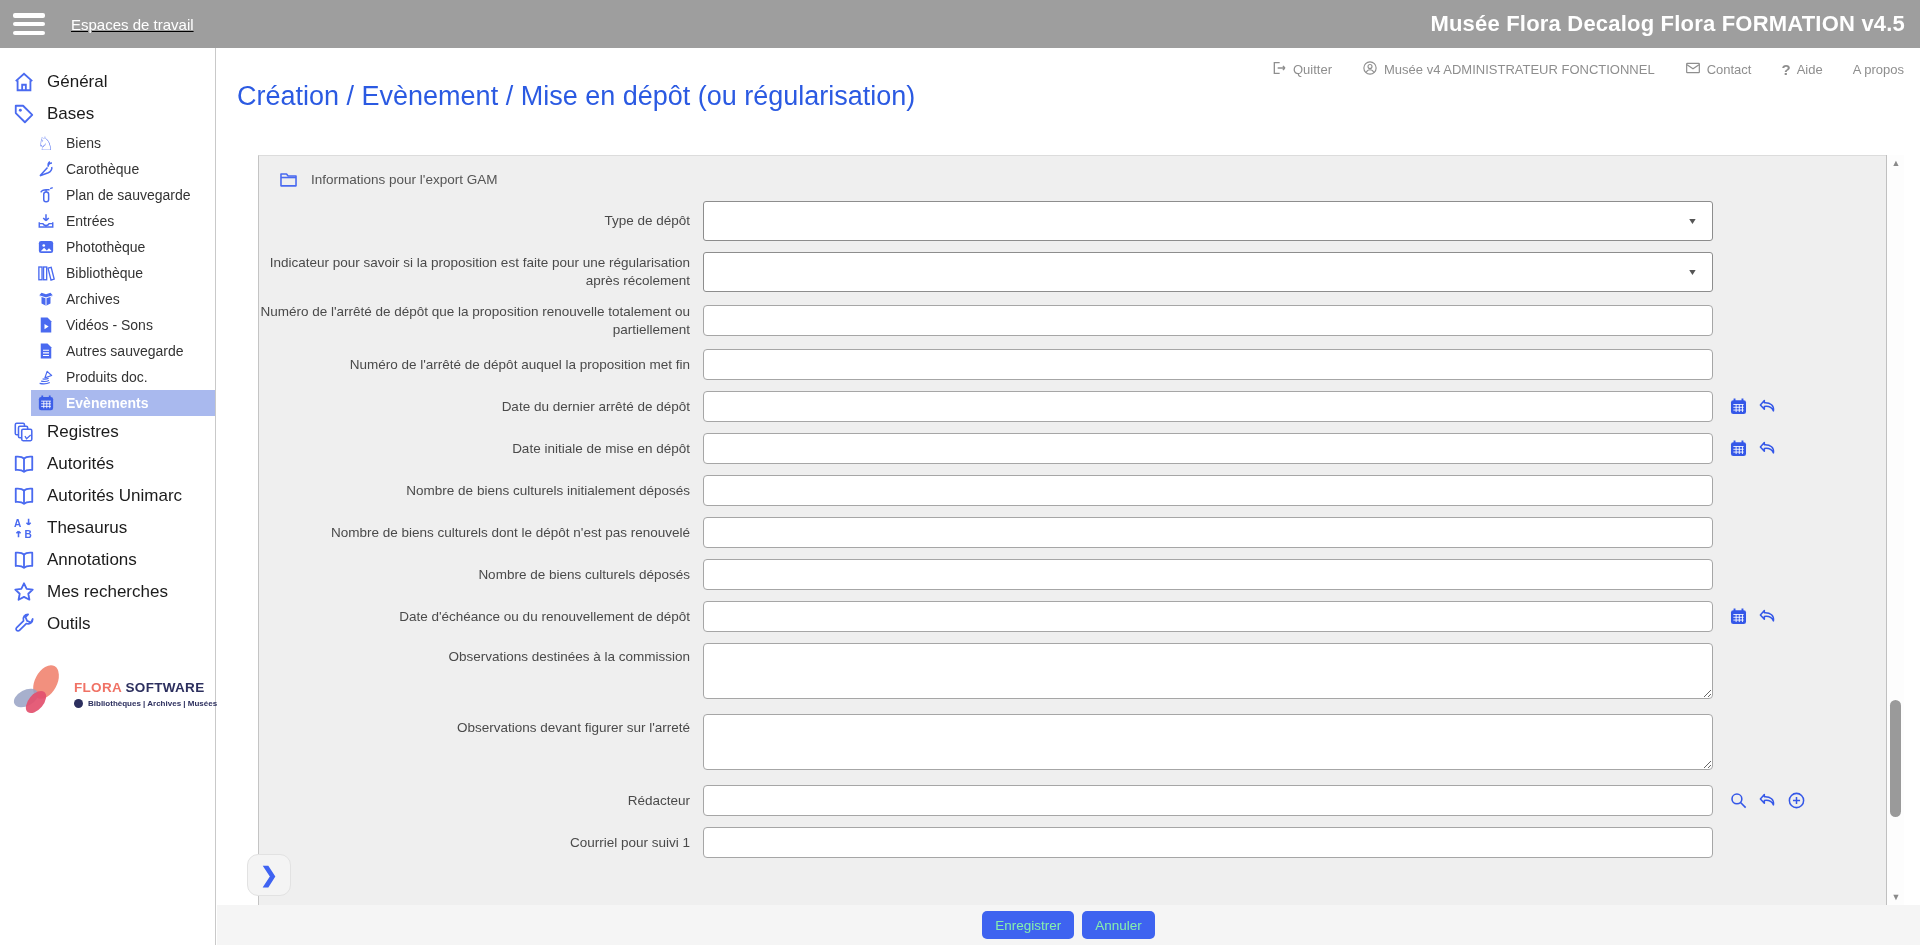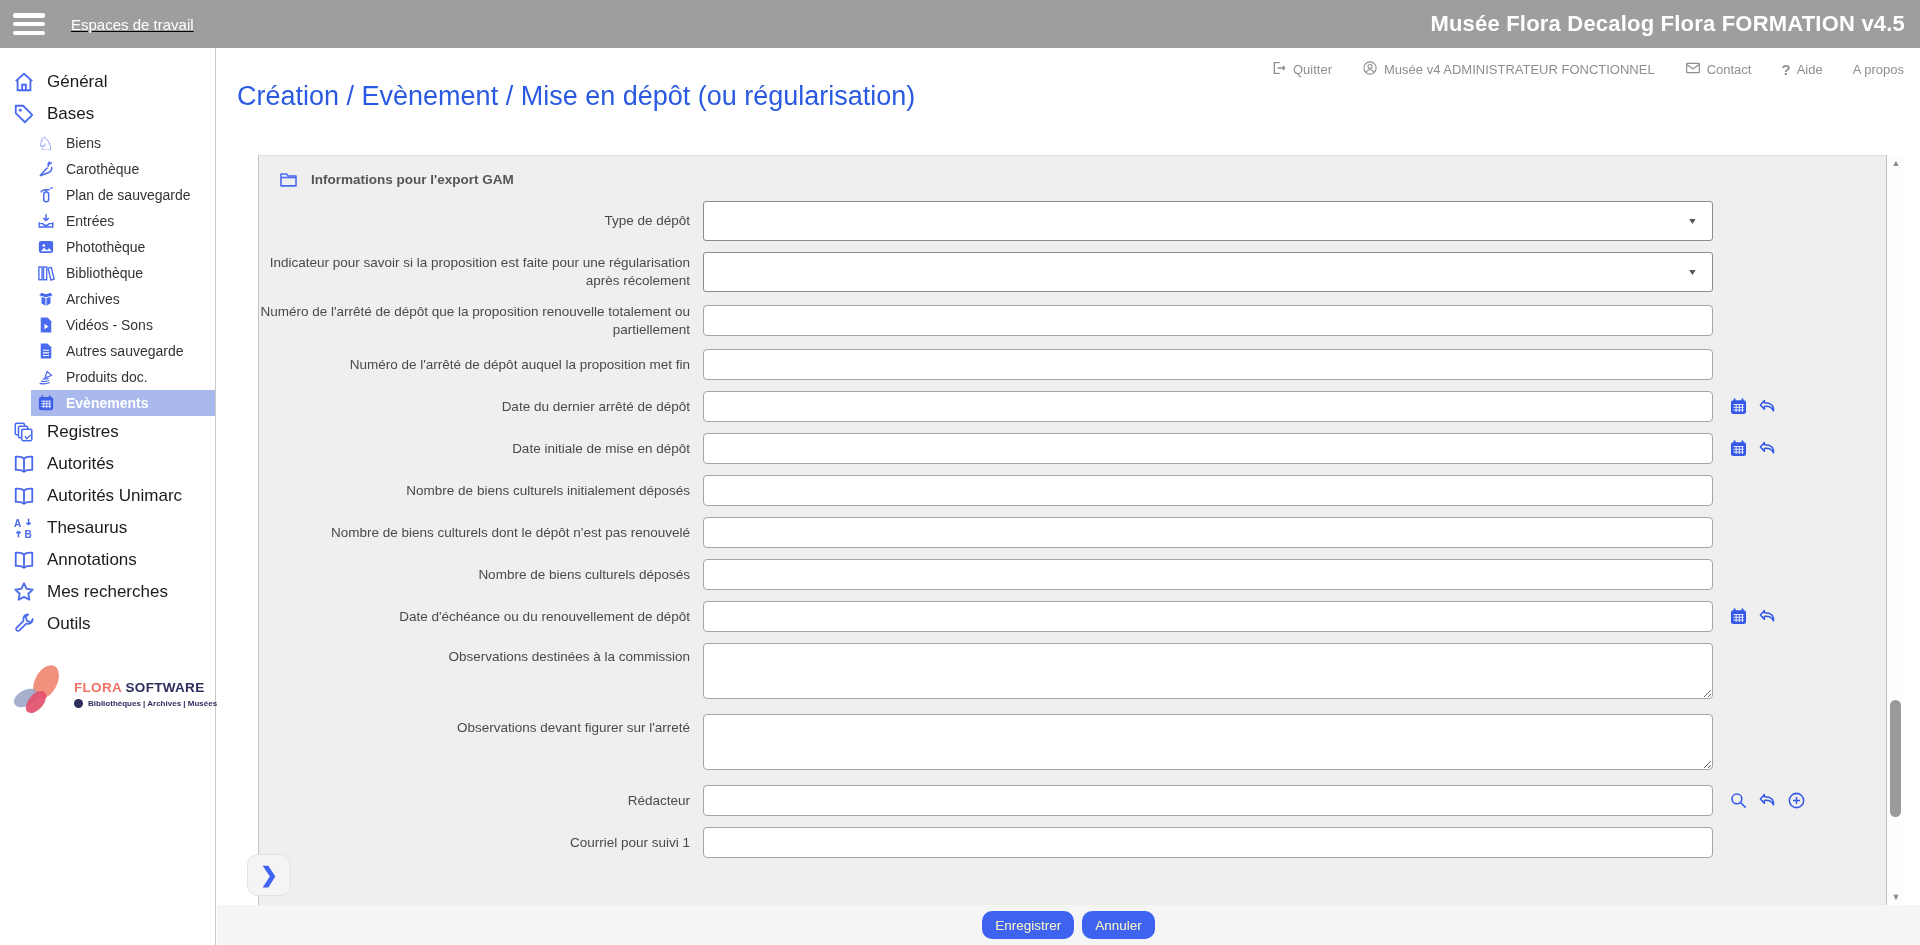--- a/index.html
+++ b/index.html
@@ -50,21 +50,21 @@
   .qmark { font-size:15px; font-weight:bold; color:#8e8e8e; }
   .page-title { position:absolute; left:20px; top:33px; font-size:27px; color:#2b5ae2; }
 
   
   .panel { position:absolute; left:41px; top:107px; width:1628px; height:750px;
     background:#efefef; border-left:1px solid #c4c4c4; border-top:1px solid #dcdcdc;
     overflow:hidden; }
   .section-head { display:flex; align-items:center; gap:13px; padding:14px 0 12px 20px; }
   .section-head .ficon { color:#4a6af0; }
   .section-head svg { width:19px; height:19px; }
-  .section-title { font-size:13.5px; font-weight:bold; color:#555; }
+  .section-title { font-size:13.5px; font-weight:normal; color:#555; }
 
   .frow { display:flex; align-items:center; margin-bottom:11px; }
   .frow.textarea { align-items:flex-start; }
   .flabel { width:444px; padding-right:13px; text-align:right; font-size:13.5px; color:#4a4a4a;
     line-height:1.3; flex:0 0 auto; }
   .frow.textarea .flabel { padding-top:5px; }
   .fctrl { width:1010px; flex:0 0 auto; }
   .inp { width:100%; height:31px; background:#fff; border:1px solid #a6a6a6; border-radius:4px;
     font-size:14px; padding:0 8px; outline:none; font-family:"Liberation Sans",sans-serif; }
   .sel { position:relative; width:100%; height:40px; background:#fff; border:1px solid #8d8d8d;
@@ -84,21 +84,21 @@
   .scroll-arrow { position:absolute; left:0; width:18px; text-align:center; color:#8a8a8a;
     font-size:9px; cursor:pointer; }
   .scroll-arrow.up { top:3px; }
   .scroll-arrow.down { bottom:3px; }
   .vthumb { position:absolute; left:3px; top:545px; width:11px; height:117px; background:#9a9a9a;
     border-radius:6px; cursor:grab; }
 
   
   .bottombar { position:absolute; left:0; right:0; bottom:0; height:40px; background:#f5f5f5;
     display:flex; align-items:center; justify-content:center; gap:8px; }
-  .btn { background:#3e63f0; color:#fef9c3; border:none; border-radius:10px; height:28px;
+  .btn { background:#3e63f0; color:#86efac; border:none; border-radius:5px; height:28px;
     padding:0 13px; font-size:13.5px; cursor:pointer; font-family:"Liberation Sans",sans-serif; }
 
   
   .collapse-btn { position:absolute; left:30px; top:806px; width:44px; height:42px;
     background:#f4f4f4; border:1px solid #e2e2e2; border-radius:11px; display:flex;
     align-items:center; justify-content:center; cursor:pointer; z-index:5; }
   .collapse-btn .chev { color:#3f63f2; font-size:21px; font-weight:bold; }
 </style>
 </head>
 <body>

